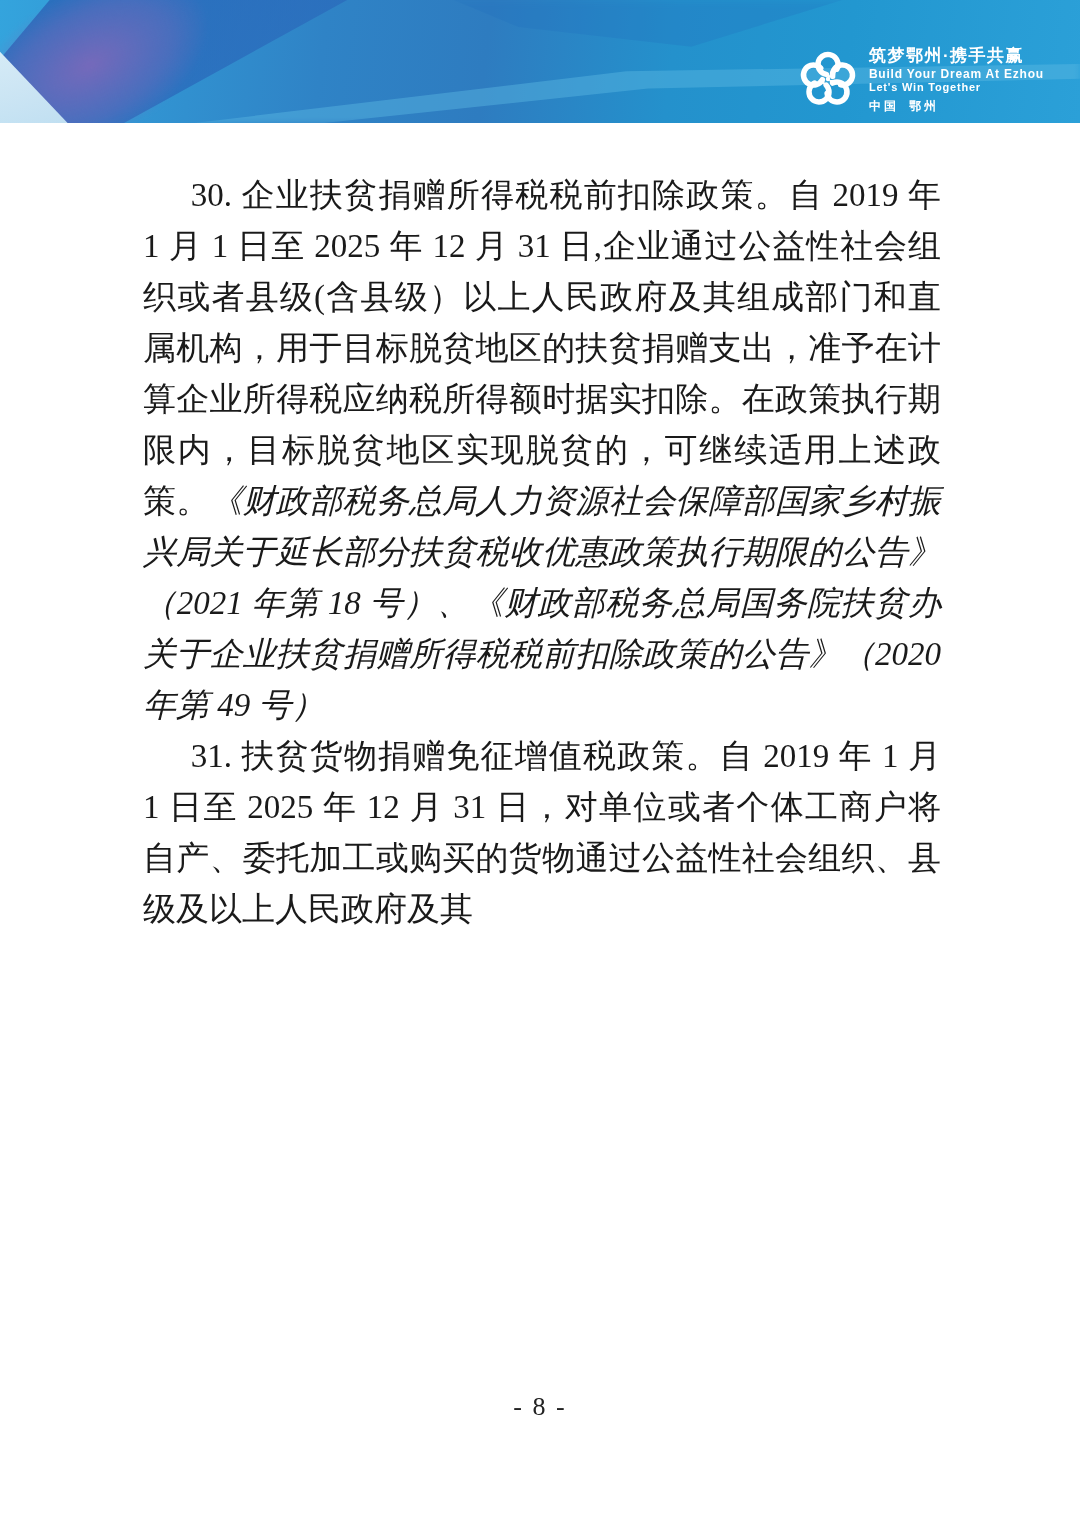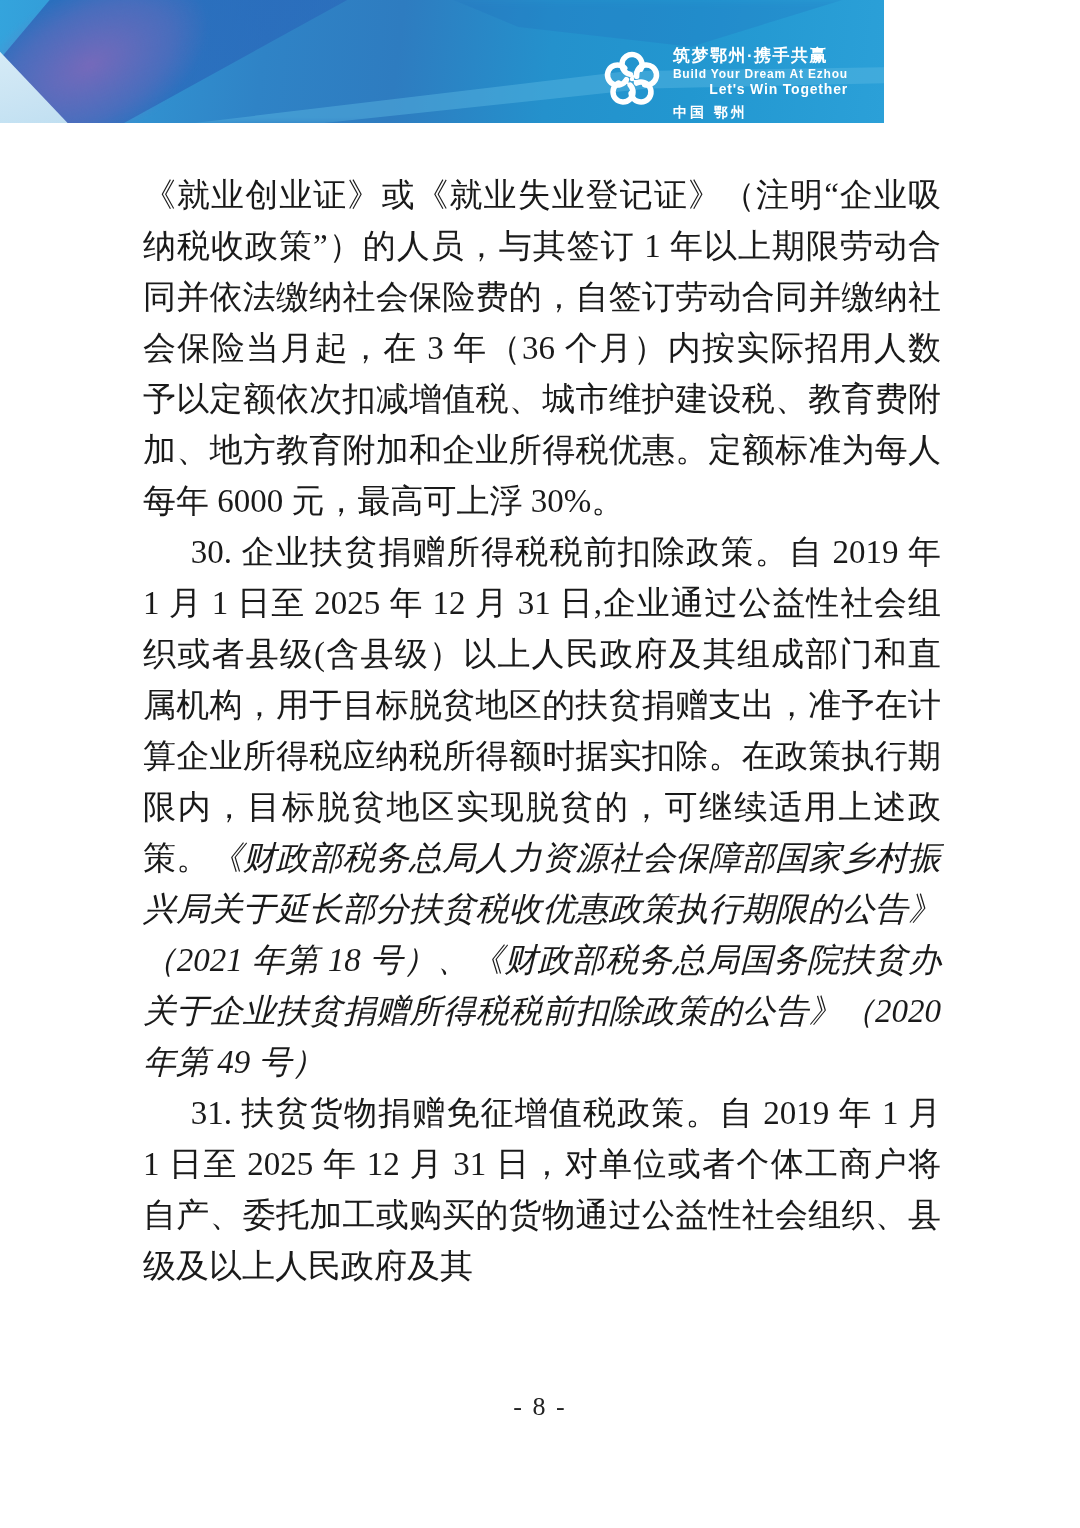--- a/index.html
+++ b/index.html
@@ -3,21 +3,21 @@
 <meta charset="utf-8">
 <style>
   html,body{margin:0;padding:0;}
   body{
     width:1080px;height:1528px;position:relative;background:#ffffff;
     font-family:"Liberation Serif","DejaVu Serif",serif;
     overflow:hidden;
   }
   
   .banner{
-    position:absolute;top:0;left:0;width:884px;height:123px;
+    position:absolute;top:0;left:0;width:1080px;height:123px;
     background:linear-gradient(97deg,#34a4dd 0%,#2f83c6 30%,#2e7cc0 45%,#2491cc 62%,#2297d0 78%,#2ba0d8 100%);
     overflow:hidden;
   }
   .shape{position:absolute;pointer-events:none;}
   .shape-dark-band{
     left:0;top:0;width:620px;height:123px;
     background:linear-gradient(120deg,rgba(38,92,178,0.75) 0%,rgba(41,100,185,0.55) 55%,rgba(41,100,185,0) 56%);
     clip-path:polygon(8% 0,56% 0,20% 100%,0 100%,0 48%);
   }
   .shape-purple{
@@ -53,25 +53,25 @@
   .logo-title{
     font-family:"Liberation Sans","DejaVu Sans",sans-serif;
     font-weight:bold;font-size:17px;letter-spacing:1.5px;white-space:nowrap;
   }
   .logo-sub{
     font-family:"Liberation Sans","DejaVu Sans",sans-serif;
     font-weight:bold;font-size:12px;letter-spacing:0.8px;margin-top:2px;white-space:nowrap;
   }
   .logo-sub2{
     font-family:"Liberation Sans","DejaVu Sans",sans-serif;
-    font-weight:bold;font-size:14px;letter-spacing:0.8px;white-space:nowrap;text-align:right;
+    font-weight:bold;font-size:11px;letter-spacing:0.8px;white-space:nowrap;
   }
   .logo-caption{
-    font-family:Liberation Sans, sans-serif;
-    font-weight:bold;font-size:14px;letter-spacing:3px;margin-top:7px;white-space:nowrap;
+    font-family:Liberation Mono, monospace;
+    font-weight:bold;font-size:12px;letter-spacing:3px;margin-top:7px;white-space:nowrap;
   }
   
   .doc-body{
     position:absolute;top:170px;left:143px;width:798px;
     font-size:33px;line-height:51px;color:#1a1a1a;
     text-align:justify;
   }
   .doc-body p{margin:0;padding:0;}
   .para-body{text-indent:0;}
   .para-citation{text-indent:1.8em;}
@@ -113,18 +113,17 @@
     <div class="logo-text">
       <span class="logo-title">筑梦鄂州·携手共赢</span>
       <span class="logo-sub">Build Your Dream At Ezhou</span>
       <span class="logo-sub2">Let's Win Together</span>
       <span class="logo-caption">中国 鄂州</span>
     </div>
   </div>
 </div>
 
 <div class="doc-body">
-    <p class="para-body"><span class="seg-song">《就业创业证》或《就业失业登记证》（注明“企业吸纳税收政策”）的人员，与其签订 1 年以上期限劳动合同并依法缴纳社会保险费的，自签订劳动合同并缴纳社会保险当月起，在 3 年（36 个月）内按实际招用人数予以定额依次扣减增值税、城市维护建设税、教育费附加、地方教育附加和企业所得税优惠。定额标准为每人每年 6000 元，最高可上浮 30%。</span></p>
     <p class="para-numbered"><span class="seg-song">30. 企业扶贫捐赠所得税税前扣除政策。自 2019 年 1 月 1 日至 2025 年 12 月 31 日,企业通过公益性社会组织或者县级(含县级）以上人民政府及其组成部门和直属机构，用于目标脱贫地区的扶贫捐赠支出，准予在计算企业所得税应纳税所得额时据实扣除。在政策执行期限内，目标脱贫地区实现脱贫的，可继续适用上述政策。</span><span class="seg-kai">《财政部税务总局人力资源社会保障部国家乡村振兴局关于延长部分扶贫税收优惠政策执行期限的公告》（2021 年第 18 号）、《财政部税务总局国务院扶贫办关于企业扶贫捐赠所得税税前扣除政策的公告》（2020 年第 49 号）</span></p>
     <p class="para-numbered"><span class="seg-song">31. 扶贫货物捐赠免征增值税政策。自 2019 年 1 月 1 日至 2025 年 12 月 31 日，对单位或者个体工商户将自产、委托加工或购买的货物通过公益性社会组织、县级及以上人民政府及其</span></p>
   </div>
 
 <div class="footer">- 8 -</div>
 
 </body></html>

